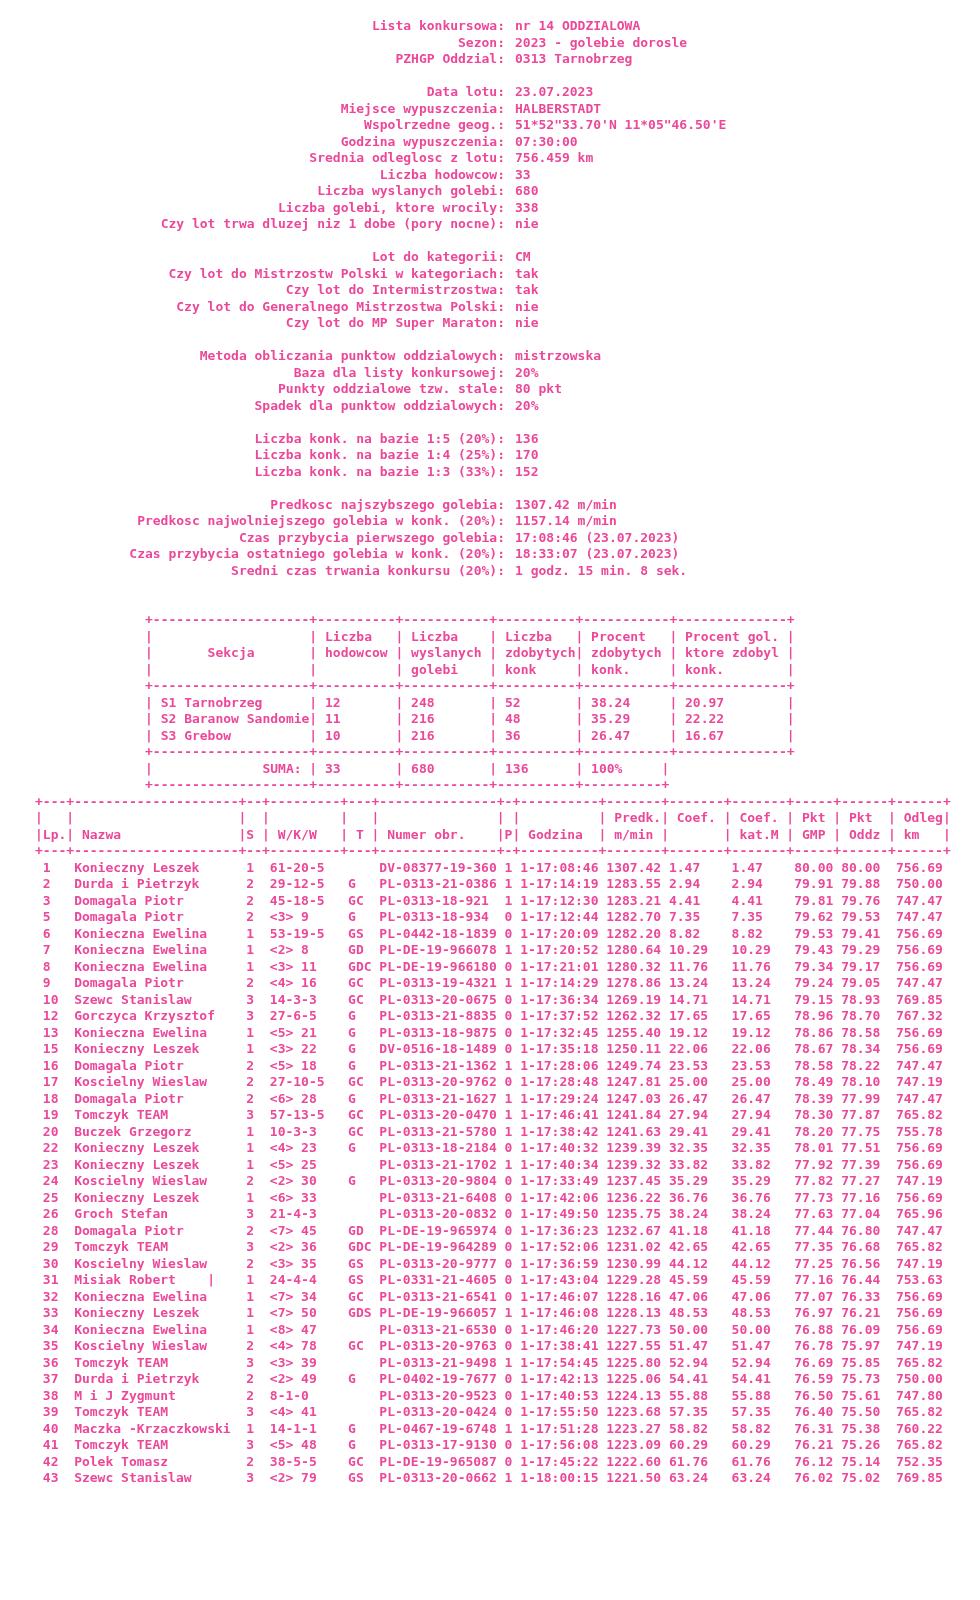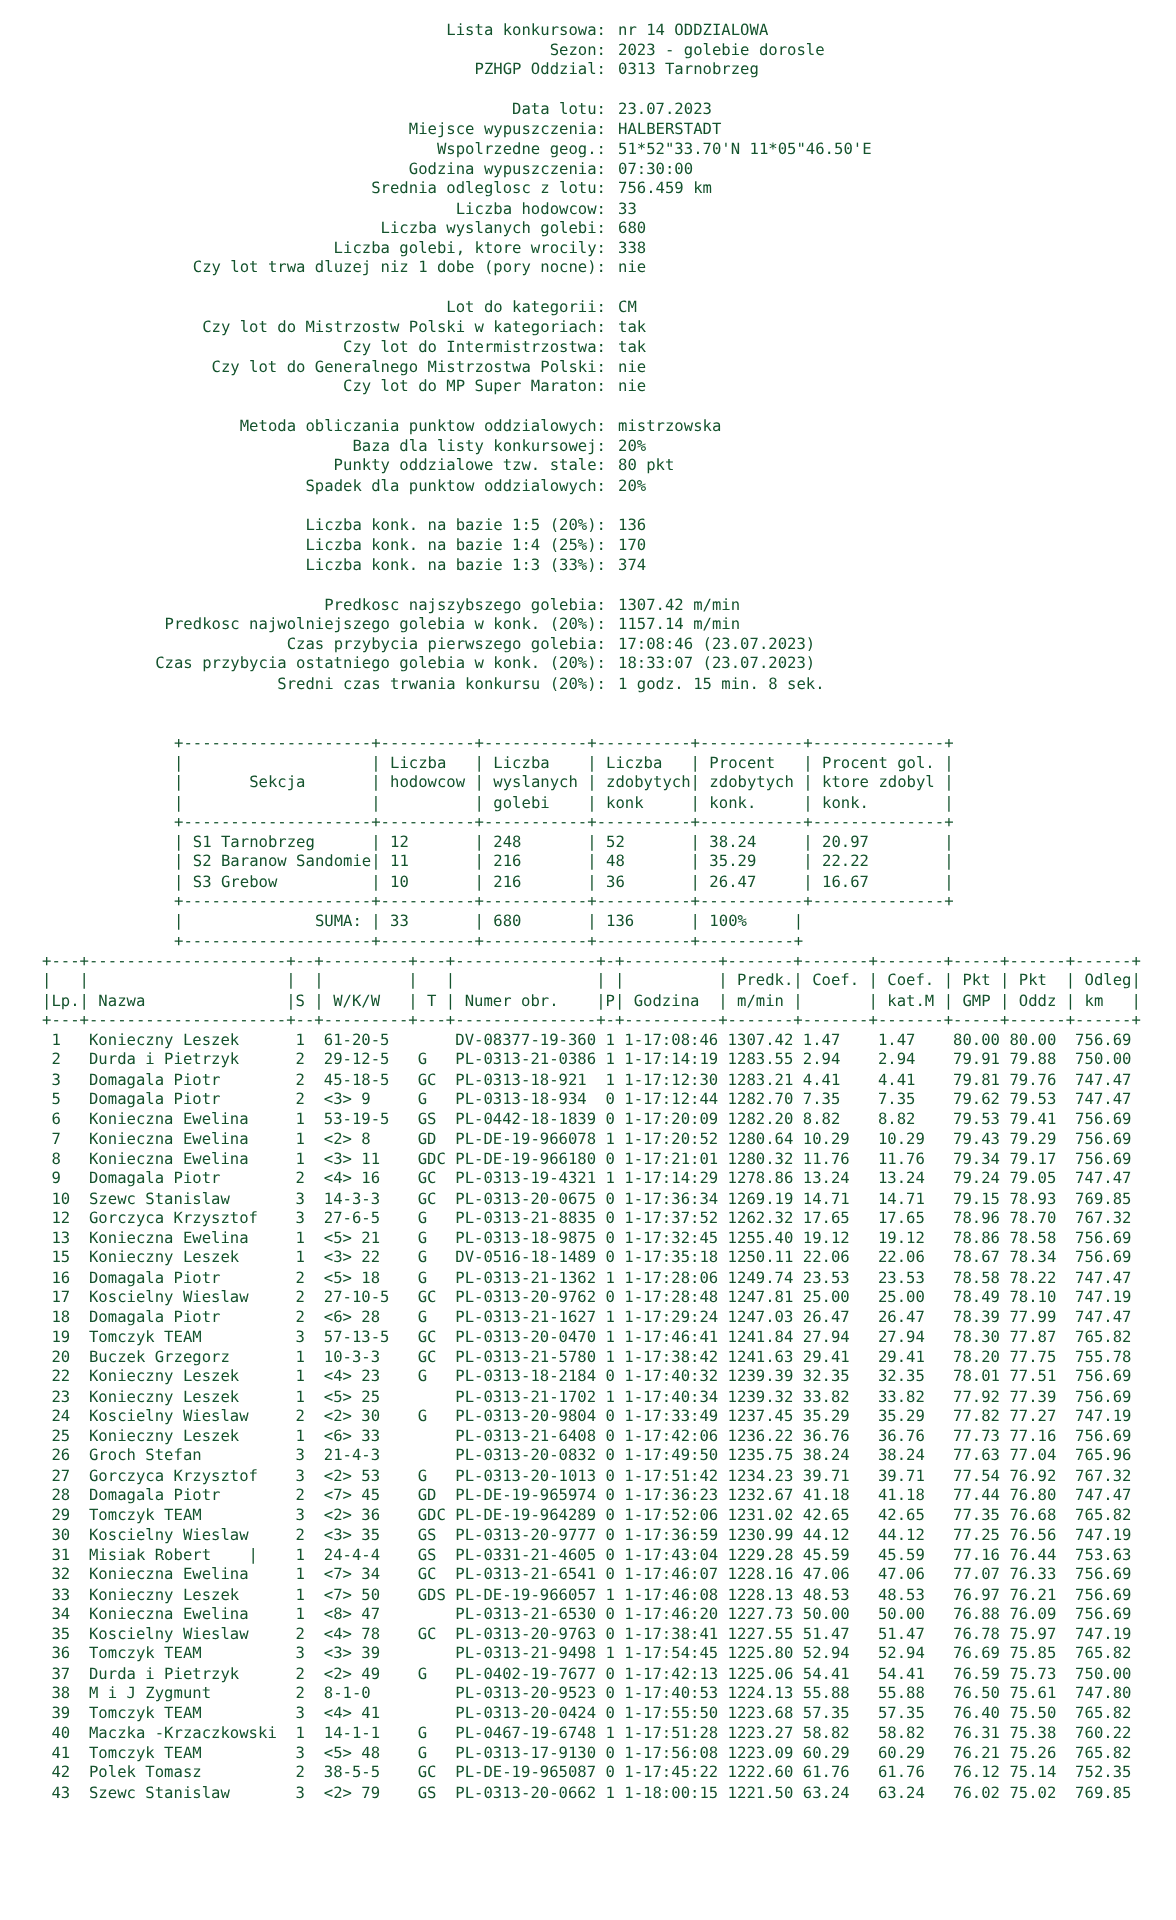--- a/index.html
+++ b/index.html
@@ -10,21 +10,22 @@
   body {
     width: 980px;
     height: 1600px;
     overflow: hidden;
   }
   .doc {
     padding: 18px 0 0 35px;
     font-family: "DejaVu Sans Mono", "Liberation Mono", monospace;
     font-size: 13px;
     line-height: 16.5px;
-    color: #14532d;
+    color: #ec4899;
+    font-weight: bold;
   }
   .kv-group { margin: 0 0 16.5px 0; }
   .kv-row { white-space: pre; }
   .kv-label {
     display: inline-block;
     width: 470px;
     text-align: right;
     white-space: pre;
   }
   .kv-value { padding-left: 10px; white-space: pre; }
@@ -68,21 +69,21 @@
       </div>
       <div class="kv-group">
         <div class="kv-row"><span class="kv-label">Metoda obliczania punktow oddzialowych:</span><span class="kv-value">mistrzowska</span></div>
         <div class="kv-row"><span class="kv-label">Baza dla listy konkursowej:</span><span class="kv-value">20%</span></div>
         <div class="kv-row"><span class="kv-label">Punkty oddzialowe tzw. stale:</span><span class="kv-value">80 pkt</span></div>
         <div class="kv-row"><span class="kv-label">Spadek dla punktow oddzialowych:</span><span class="kv-value">20%</span></div>
       </div>
       <div class="kv-group">
         <div class="kv-row"><span class="kv-label">Liczba konk. na bazie 1:5 (20%):</span><span class="kv-value">136</span></div>
         <div class="kv-row"><span class="kv-label">Liczba konk. na bazie 1:4 (25%):</span><span class="kv-value">170</span></div>
-        <div class="kv-row"><span class="kv-label">Liczba konk. na bazie 1:3 (33%):</span><span class="kv-value">374</span></div>
+        <div class="kv-row"><span class="kv-label">Liczba konk. na bazie 1:3 (33%):</span><span class="kv-value">152</span></div>
       </div>
       <div class="kv-group">
         <div class="kv-row"><span class="kv-label">Predkosc najszybszego golebia:</span><span class="kv-value">1307.42 m/min</span></div>
         <div class="kv-row"><span class="kv-label">Predkosc najwolniejszego golebia w konk. (20%):</span><span class="kv-value">1157.14 m/min</span></div>
         <div class="kv-row"><span class="kv-label">Czas przybycia pierwszego golebia:</span><span class="kv-value">17:08:46 (23.07.2023)</span></div>
         <div class="kv-row"><span class="kv-label">Czas przybycia ostatniego golebia w konk. (20%):</span><span class="kv-value">18:33:07 (23.07.2023)</span></div>
         <div class="kv-row"><span class="kv-label">Sredni czas trwania konkursu (20%):</span><span class="kv-value">1 godz. 15 min. 8 sek.</span></div>
       </div>
     </div>
   <pre id="section-table">+--------------------+----------+-----------+----------+-----------+--------------+
@@ -116,21 +117,20 @@
       <div class="trow"> 16  Domagala Piotr        2  &lt;5&gt; 18    G   PL-0313-21-1362 1 1-17:28:06 1249.74 23.53   23.53   78.58 78.22  747.47</div>
       <div class="trow"> 17  Koscielny Wieslaw     2  27-10-5   GC  PL-0313-20-9762 0 1-17:28:48 1247.81 25.00   25.00   78.49 78.10  747.19</div>
       <div class="trow"> 18  Domagala Piotr        2  &lt;6&gt; 28    G   PL-0313-21-1627 1 1-17:29:24 1247.03 26.47   26.47   78.39 77.99  747.47</div>
       <div class="trow"> 19  Tomczyk TEAM          3  57-13-5   GC  PL-0313-20-0470 1 1-17:46:41 1241.84 27.94   27.94   78.30 77.87  765.82</div>
       <div class="trow"> 20  Buczek Grzegorz       1  10-3-3    GC  PL-0313-21-5780 1 1-17:38:42 1241.63 29.41   29.41   78.20 77.75  755.78</div>
       <div class="trow"> 22  Konieczny Leszek      1  &lt;4&gt; 23    G   PL-0313-18-2184 0 1-17:40:32 1239.39 32.35   32.35   78.01 77.51  756.69</div>
       <div class="trow"> 23  Konieczny Leszek      1  &lt;5&gt; 25        PL-0313-21-1702 1 1-17:40:34 1239.32 33.82   33.82   77.92 77.39  756.69</div>
       <div class="trow"> 24  Koscielny Wieslaw     2  &lt;2&gt; 30    G   PL-0313-20-9804 0 1-17:33:49 1237.45 35.29   35.29   77.82 77.27  747.19</div>
       <div class="trow"> 25  Konieczny Leszek      1  &lt;6&gt; 33        PL-0313-21-6408 0 1-17:42:06 1236.22 36.76   36.76   77.73 77.16  756.69</div>
       <div class="trow"> 26  Groch Stefan          3  21-4-3        PL-0313-20-0832 0 1-17:49:50 1235.75 38.24   38.24   77.63 77.04  765.96</div>
-      <div class="trow"> 27  Gorczyca Krzysztof    3  &lt;2&gt; 53    G   PL-0313-20-1013 0 1-17:51:42 1234.23 39.71   39.71   77.54 76.92  767.32</div>
       <div class="trow"> 28  Domagala Piotr        2  &lt;7&gt; 45    GD  PL-DE-19-965974 0 1-17:36:23 1232.67 41.18   41.18   77.44 76.80  747.47</div>
       <div class="trow"> 29  Tomczyk TEAM          3  &lt;2&gt; 36    GDC PL-DE-19-964289 0 1-17:52:06 1231.02 42.65   42.65   77.35 76.68  765.82</div>
       <div class="trow"> 30  Koscielny Wieslaw     2  &lt;3&gt; 35    GS  PL-0313-20-9777 0 1-17:36:59 1230.99 44.12   44.12   77.25 76.56  747.19</div>
       <div class="trow"> 31  Misiak Robert    |    1  24-4-4    GS  PL-0331-21-4605 0 1-17:43:04 1229.28 45.59   45.59   77.16 76.44  753.63</div>
       <div class="trow"> 32  Konieczna Ewelina     1  &lt;7&gt; 34    GC  PL-0313-21-6541 0 1-17:46:07 1228.16 47.06   47.06   77.07 76.33  756.69</div>
       <div class="trow"> 33  Konieczny Leszek      1  &lt;7&gt; 50    GDS PL-DE-19-966057 1 1-17:46:08 1228.13 48.53   48.53   76.97 76.21  756.69</div>
       <div class="trow"> 34  Konieczna Ewelina     1  &lt;8&gt; 47        PL-0313-21-6530 0 1-17:46:20 1227.73 50.00   50.00   76.88 76.09  756.69</div>
       <div class="trow"> 35  Koscielny Wieslaw     2  &lt;4&gt; 78    GC  PL-0313-20-9763 0 1-17:38:41 1227.55 51.47   51.47   76.78 75.97  747.19</div>
       <div class="trow"> 36  Tomczyk TEAM          3  &lt;3&gt; 39        PL-0313-21-9498 1 1-17:54:45 1225.80 52.94   52.94   76.69 75.85  765.82</div>
       <div class="trow"> 37  Durda i Pietrzyk      2  &lt;2&gt; 49    G   PL-0402-19-7677 0 1-17:42:13 1225.06 54.41   54.41   76.59 75.73  750.00</div>

